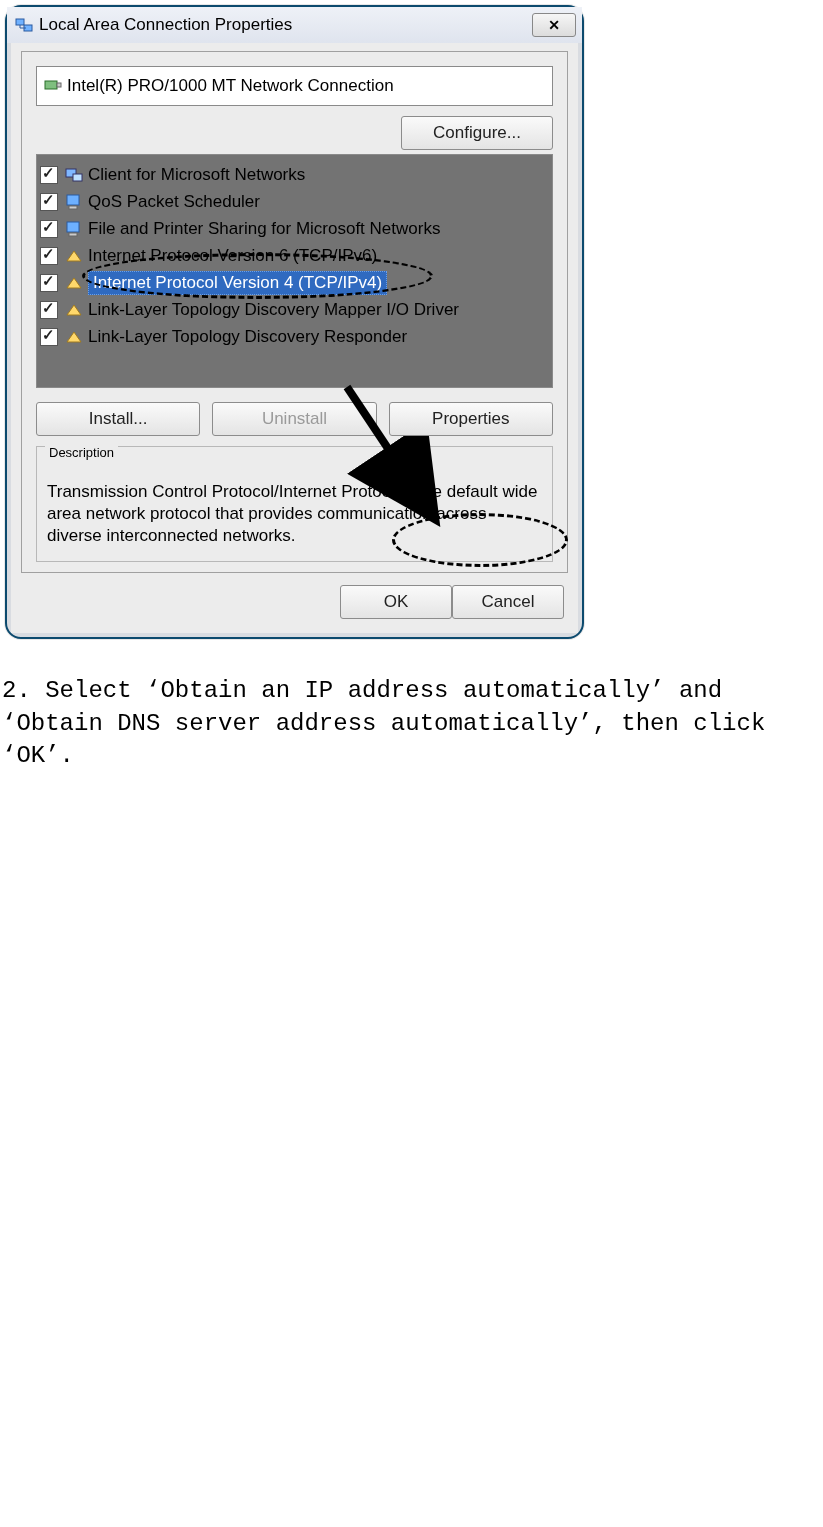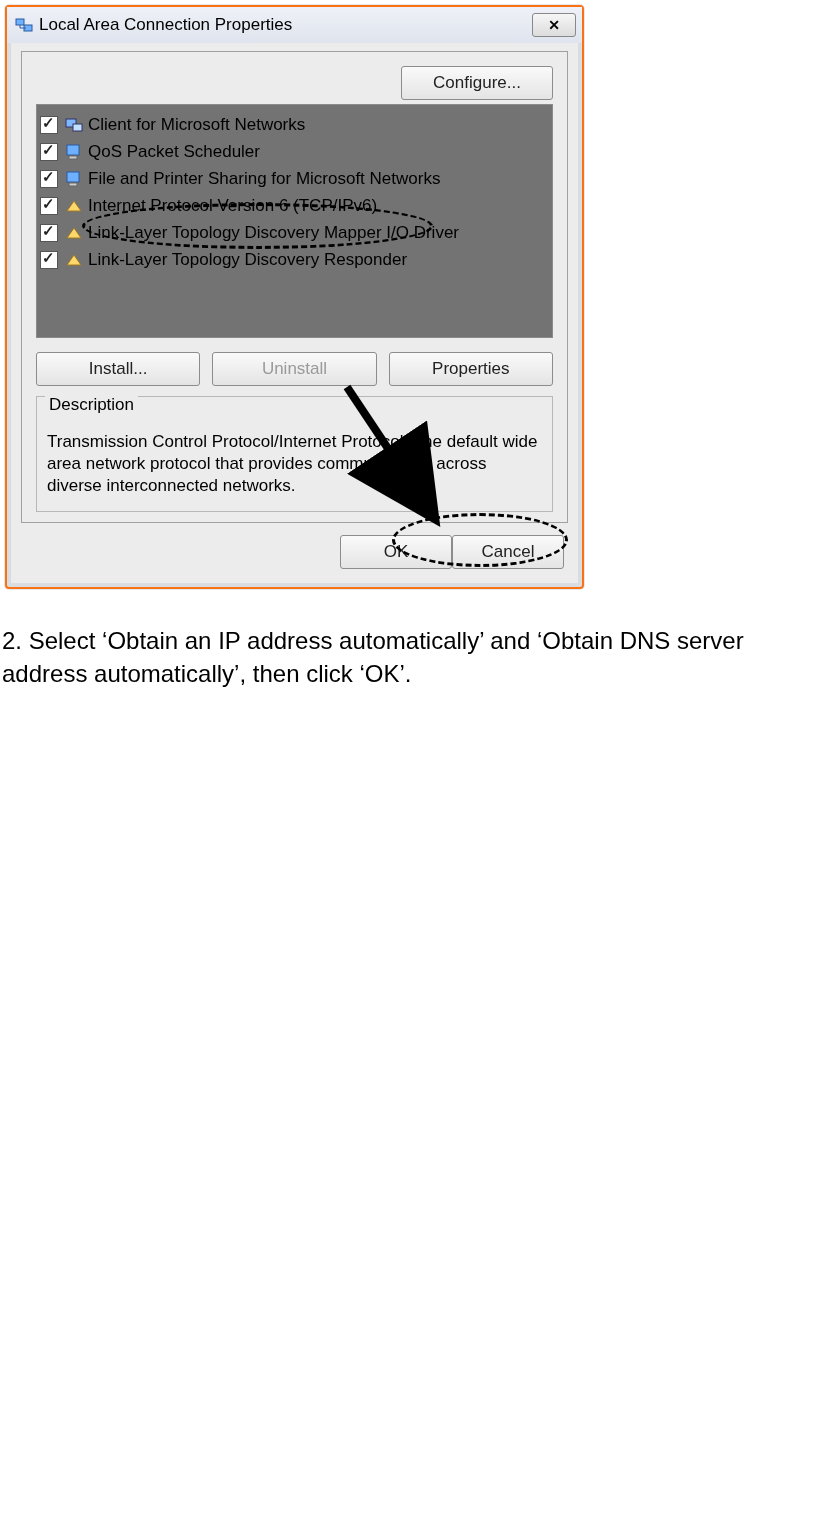--- a/index.html
+++ b/index.html
@@ -1,17 +1,17 @@
 <!DOCTYPE html>
 <html><head>
 <meta charset="utf-8">
 <style>
 body{margin:0;padding:0;background:#fff;font-family:Tahoma,Arial,sans-serif;font-size:14px;color:#000;width:823px}
 .page{padding:0 0 40px 0;position:relative;min-height:1527px}
-.dialog{width:575px;margin:5px 0 0 5px;border:2px solid #f97316;border-radius:4px;background:#d9dce1;position:relative;box-shadow:0 0 0 1px #e8e8e8}
+.dialog{width:575px;margin:5px 0 0 5px;border:2px solid #0c4a6e;border-radius:16px;background:#d9dce1;position:relative;box-shadow:0 0 0 1px #e8e8e8}
 .titlebar{display:flex;align-items:center;padding:6px 6px 6px 8px;background:linear-gradient(#eef1f7,#dfe4ee)}
 .title-icon{width:18px;height:18px;margin-right:6px}
 .title-text{font-size:17px;flex:1;color:#000}
 .close-btn{width:42px;height:22px;background:linear-gradient(#f6f6f6,#dcdcdc);border:1px solid #888;border-radius:3px;display:flex;align-items:center;justify-content:center;font-weight:bold;font-size:14px}
 .client{background:#ececec;margin:0 4px 4px 4px;padding:8px 0 14px 0}
 .tabstrip{padding:0 10px}
 .tab{display:inline-block;background:#fff;border:1px solid #a0a0a0;border-bottom:none;border-radius:3px 3px 0 0;padding:6px 16px;font-size:16px;position:relative;top:1px}
 .tabpanel{border:1px solid #a0a0a0;background:#ececec;margin:0 10px;padding:14px 14px 10px 14px}
 .label{font-size:17px;margin:6px 0}
 .adapter-box{background:#fff;border:1px solid #8a8a8a;display:flex;align-items:center;padding:4px 6px;height:30px;margin-bottom:10px}
@@ -23,25 +23,25 @@
 .items-box{background:#737373;border:1px solid #8a8a8a;height:220px;padding:6px 2px;position:relative;overflow:visible}
 .item-row{display:flex;align-items:center;height:27px;padding:0 1px;position:relative}
 .chk{width:16px;height:16px;border:1px solid #555;background:#fff;margin-right:6px;position:relative;flex-shrink:0}
 .chk::after{content:"✓";position:absolute;top:-3px;left:1px;font-size:15px;font-weight:bold;color:#222}
 .small-ico{width:20px;height:18px;margin-right:4px;flex-shrink:0}
 .item-text{font-size:17px;white-space:nowrap}
 .selected .item-text{background:#2f6ac0;color:#fff;padding:1px 4px;border:1px dotted #6aa0e8}
 .btn-row3{display:flex;gap:12px;margin:14px 0 10px 0}
 .btn-row3 .btn{flex:1}
 .fieldset{border:1px solid #b8b8b8;padding:34px 10px 14px 10px;margin-top:8px;position:relative}
-.fieldset-legend{position:absolute;top:-2px;left:8px;background:#ececec;padding:0 4px;font-size:17px}
+.fieldset-legend{position:absolute;top:-2px;left:8px;background:#ececec;padding:0 4px;font-size:13px}
 .desc-text{font-size:17px;line-height:1.3}
 .dlg-buttons{display:flex;justify-content:flex-end;gap:0;padding:12px 14px 0 0}
 .dlg-buttons .btn{min-width:110px}
-.instruction{font-family:Liberation Sans, sans-serif;font-size:24px;line-height:1.35;margin:36px 0 0 2px;max-width:820px}
+.instruction{font-family:Liberation Mono, monospace;font-size:24px;line-height:1.35;margin:36px 0 0 2px;max-width:820px}
 .dashed-ellipse{position:absolute;border:3px dashed #000;border-radius:50%;pointer-events:none}
 .arrow-svg{position:absolute;pointer-events:none}
 </style>
 </head>
 <body>
 
 <div class="page">
   <div class="dialog">
     <div class="titlebar">
       <svg class="title-icon" viewBox="0 0 18 18">
@@ -49,20 +49,27 @@
           <rect x="9" y="9" width="8" height="6" fill="#6fb1ff" stroke="#2a5aa0"></rect>
           <path d="M5 9v3h6" stroke="#2a5aa0" fill="none"></path>
         </svg>
       <div class="title-text">Local Area Connection Properties</div>
       <div class="close-btn">
           <span>✕</span>
         </div>
     </div>
     <div class="client">
       <div class="tabpanel">
+        <div class="adapter-box">
+          <svg class="small-ico" viewBox="0 0 20 18">
+              <rect x="2" y="4" width="12" height="8" fill="#7fbf7f" stroke="#2a6e2a"></rect>
+              <rect x="14" y="6" width="4" height="4" fill="#ccc" stroke="#666"></rect>
+            </svg>
+          <span class="adapter-text">Intel(R) PRO/1000 MT Network Connection</span>
+        </div>
         <div class="cfg-row">
           <span class="btn">Configure...</span>
         </div>
         <div class="items-box">
           <div class="item-row">
             <span class="chk"></span>
             <svg class="small-ico" viewBox="0 0 20 18">
                 <rect x="2" y="3" width="10" height="8" fill="#7fb7ff" stroke="#336"></rect>
                 <rect x="9" y="8" width="9" height="7" fill="#bfe0ff" stroke="#336"></rect>
               </svg>
@@ -83,20 +90,27 @@
                 <rect x="5" y="13" width="8" height="3" fill="#ccc" stroke="#666"></rect>
               </svg>
             <span class="item-text">File and Printer Sharing for Microsoft Networks</span>
           </div>
           <div class="item-row">
             <span class="chk"></span>
             <svg class="small-ico" viewBox="0 0 20 18">
                 <path d="M3 14 L10 4 L17 14 Z" fill="#ffd86b" stroke="#a07a20"></path>
               </svg>
             <span class="item-text">Internet Protocol Version 6 (TCP/IPv6)</span>
+          </div>
+          <div class="item-row selected">
+            <span class="chk"></span>
+            <svg class="small-ico" viewBox="0 0 20 18">
+                <path d="M3 14 L10 4 L17 14 Z" fill="#ffd86b" stroke="#a07a20"></path>
+              </svg>
+            <span class="item-text">Internet Protocol Version 4 (TCP/IPv4)</span>
           </div>
           <div class="item-row">
             <span class="chk"></span>
             <svg class="small-ico" viewBox="0 0 20 18">
                 <path d="M3 14 L10 4 L17 14 Z" fill="#ffd86b" stroke="#a07a20"></path>
               </svg>
             <span class="item-text">Link-Layer Topology Discovery Mapper I/O Driver</span>
           </div>
           <div class="item-row">
             <span class="chk"></span>

